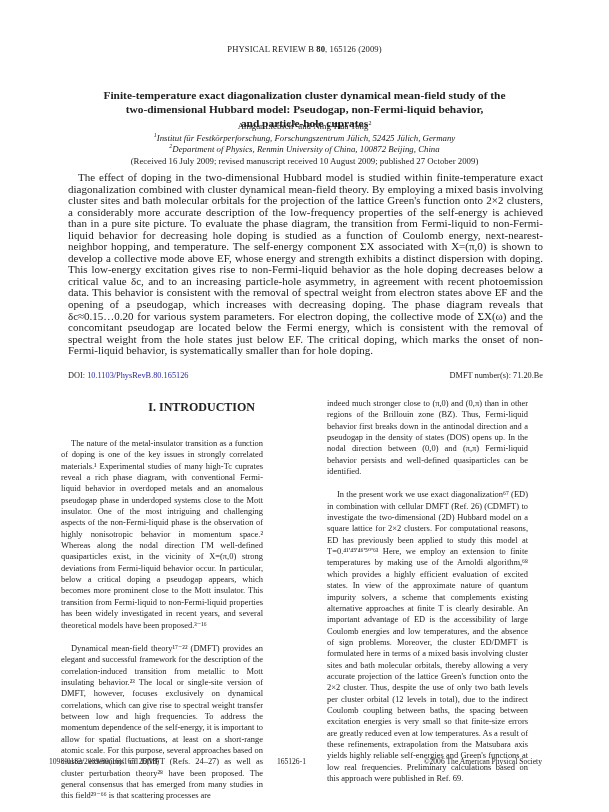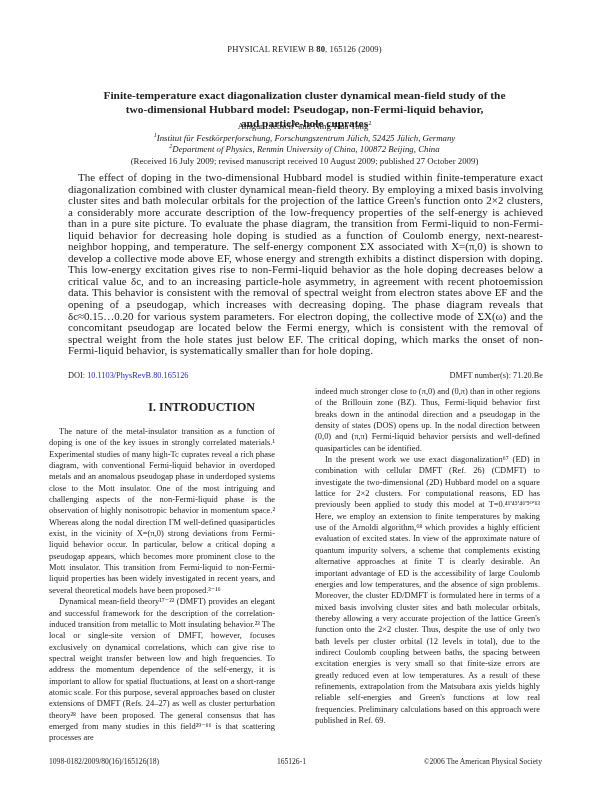--- a/index.html
+++ b/index.html
@@ -9,21 +9,21 @@
   .journal b { font-weight:bold; }
   .title { position:absolute; top:68px; left:40px; width:529px; text-align:center; font-weight:bold; font-size:11.4px; line-height:14px;margin-top:20px; }
   .authors { position:absolute; top:121px; left:0; width:609px; text-align:center; font-size:8.8px; line-height:11.5px; }
   .affil { font-style:italic; }
   sup { font-size:6px; line-height:0; vertical-align:super; }
   .abstract { position:absolute; top:172px; left:68px; width:475px; font-size:11px; line-height:11.55px; text-align:justify; text-indent:10px; }
   .doi-row { position:absolute; top:371px; left:68px; width:475px; font-size:8.3px; display:flex; justify-content:space-between; }
   .link { color:#2a2aa0; }
   .section-title { position:absolute; top:400px; left:50px; width:205px; text-align:right; font-weight:bold; font-size:12px; }
   .col { position:absolute; font-size:8.45px; line-height:11.35px; text-align:justify; }
-  .col p { margin:0; text-indent:10px; }
+  .col p { margin:12px; text-indent:10px; }
   .col p.noindent { text-indent:0; }
   .left { top:426px; left:49px; width:226px; }
   .right { top:386px; left:315px; width:225px; }
   .footer { position:absolute; top:757px; left:49px; width:493px; font-size:7.6px; display:flex; justify-content:space-between; }
 </style>
 </head>
 <body>
 
 <div class="journal"><span>PHYSICAL REVIEW B </span><b>80</b><span>, 165126 (2009)</span></div>
 

